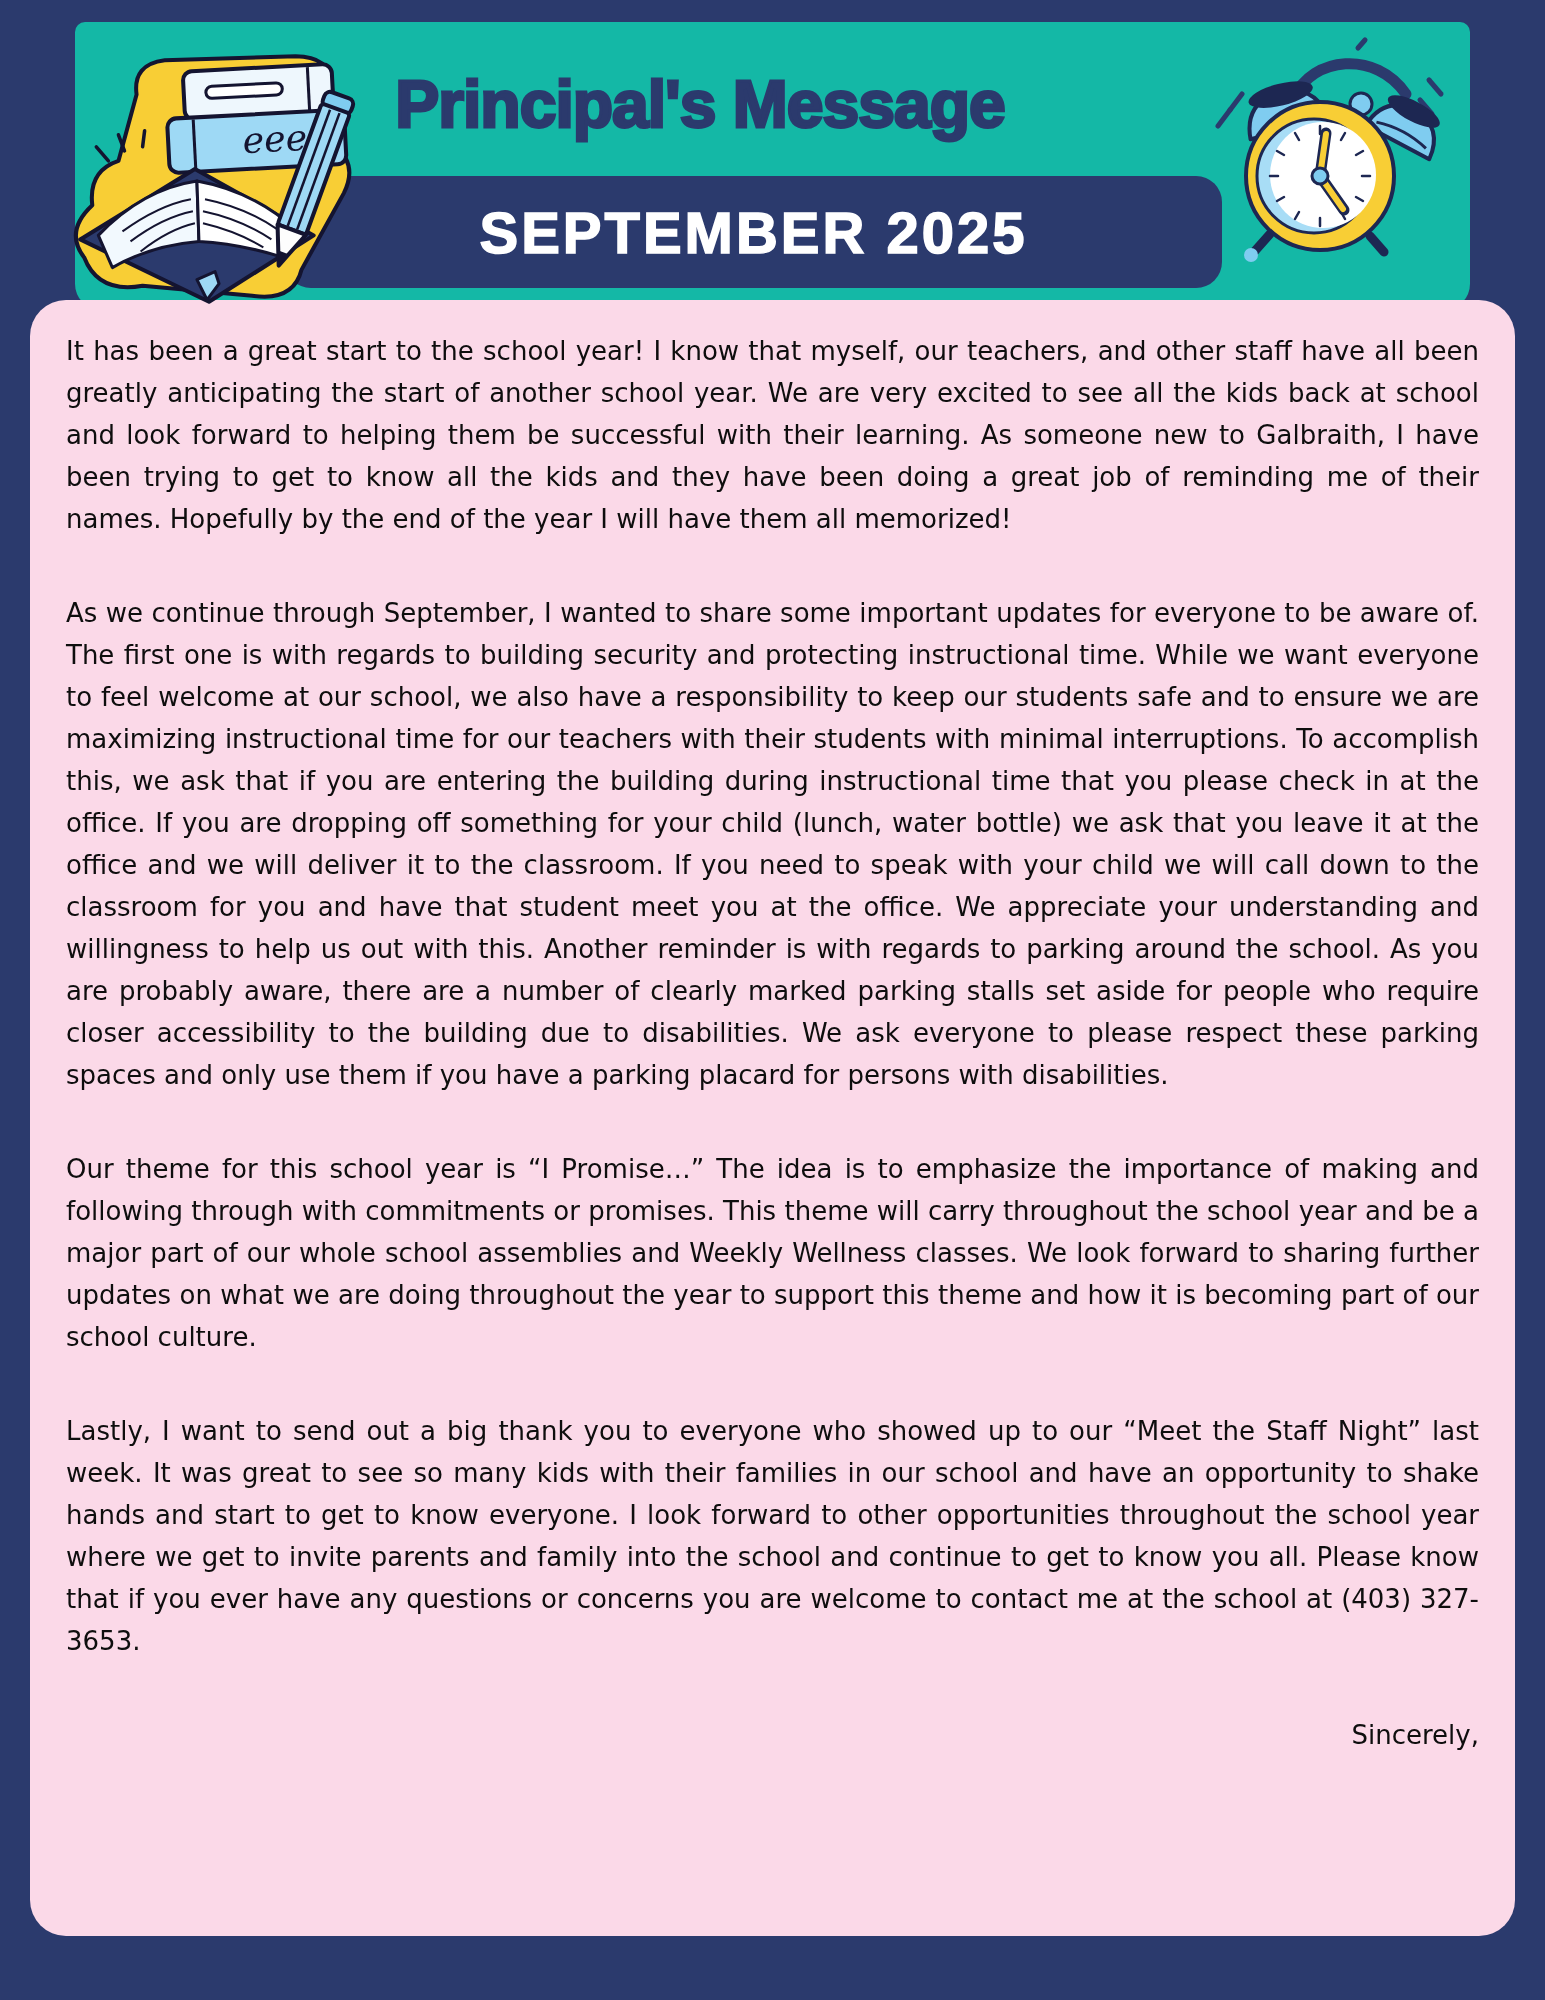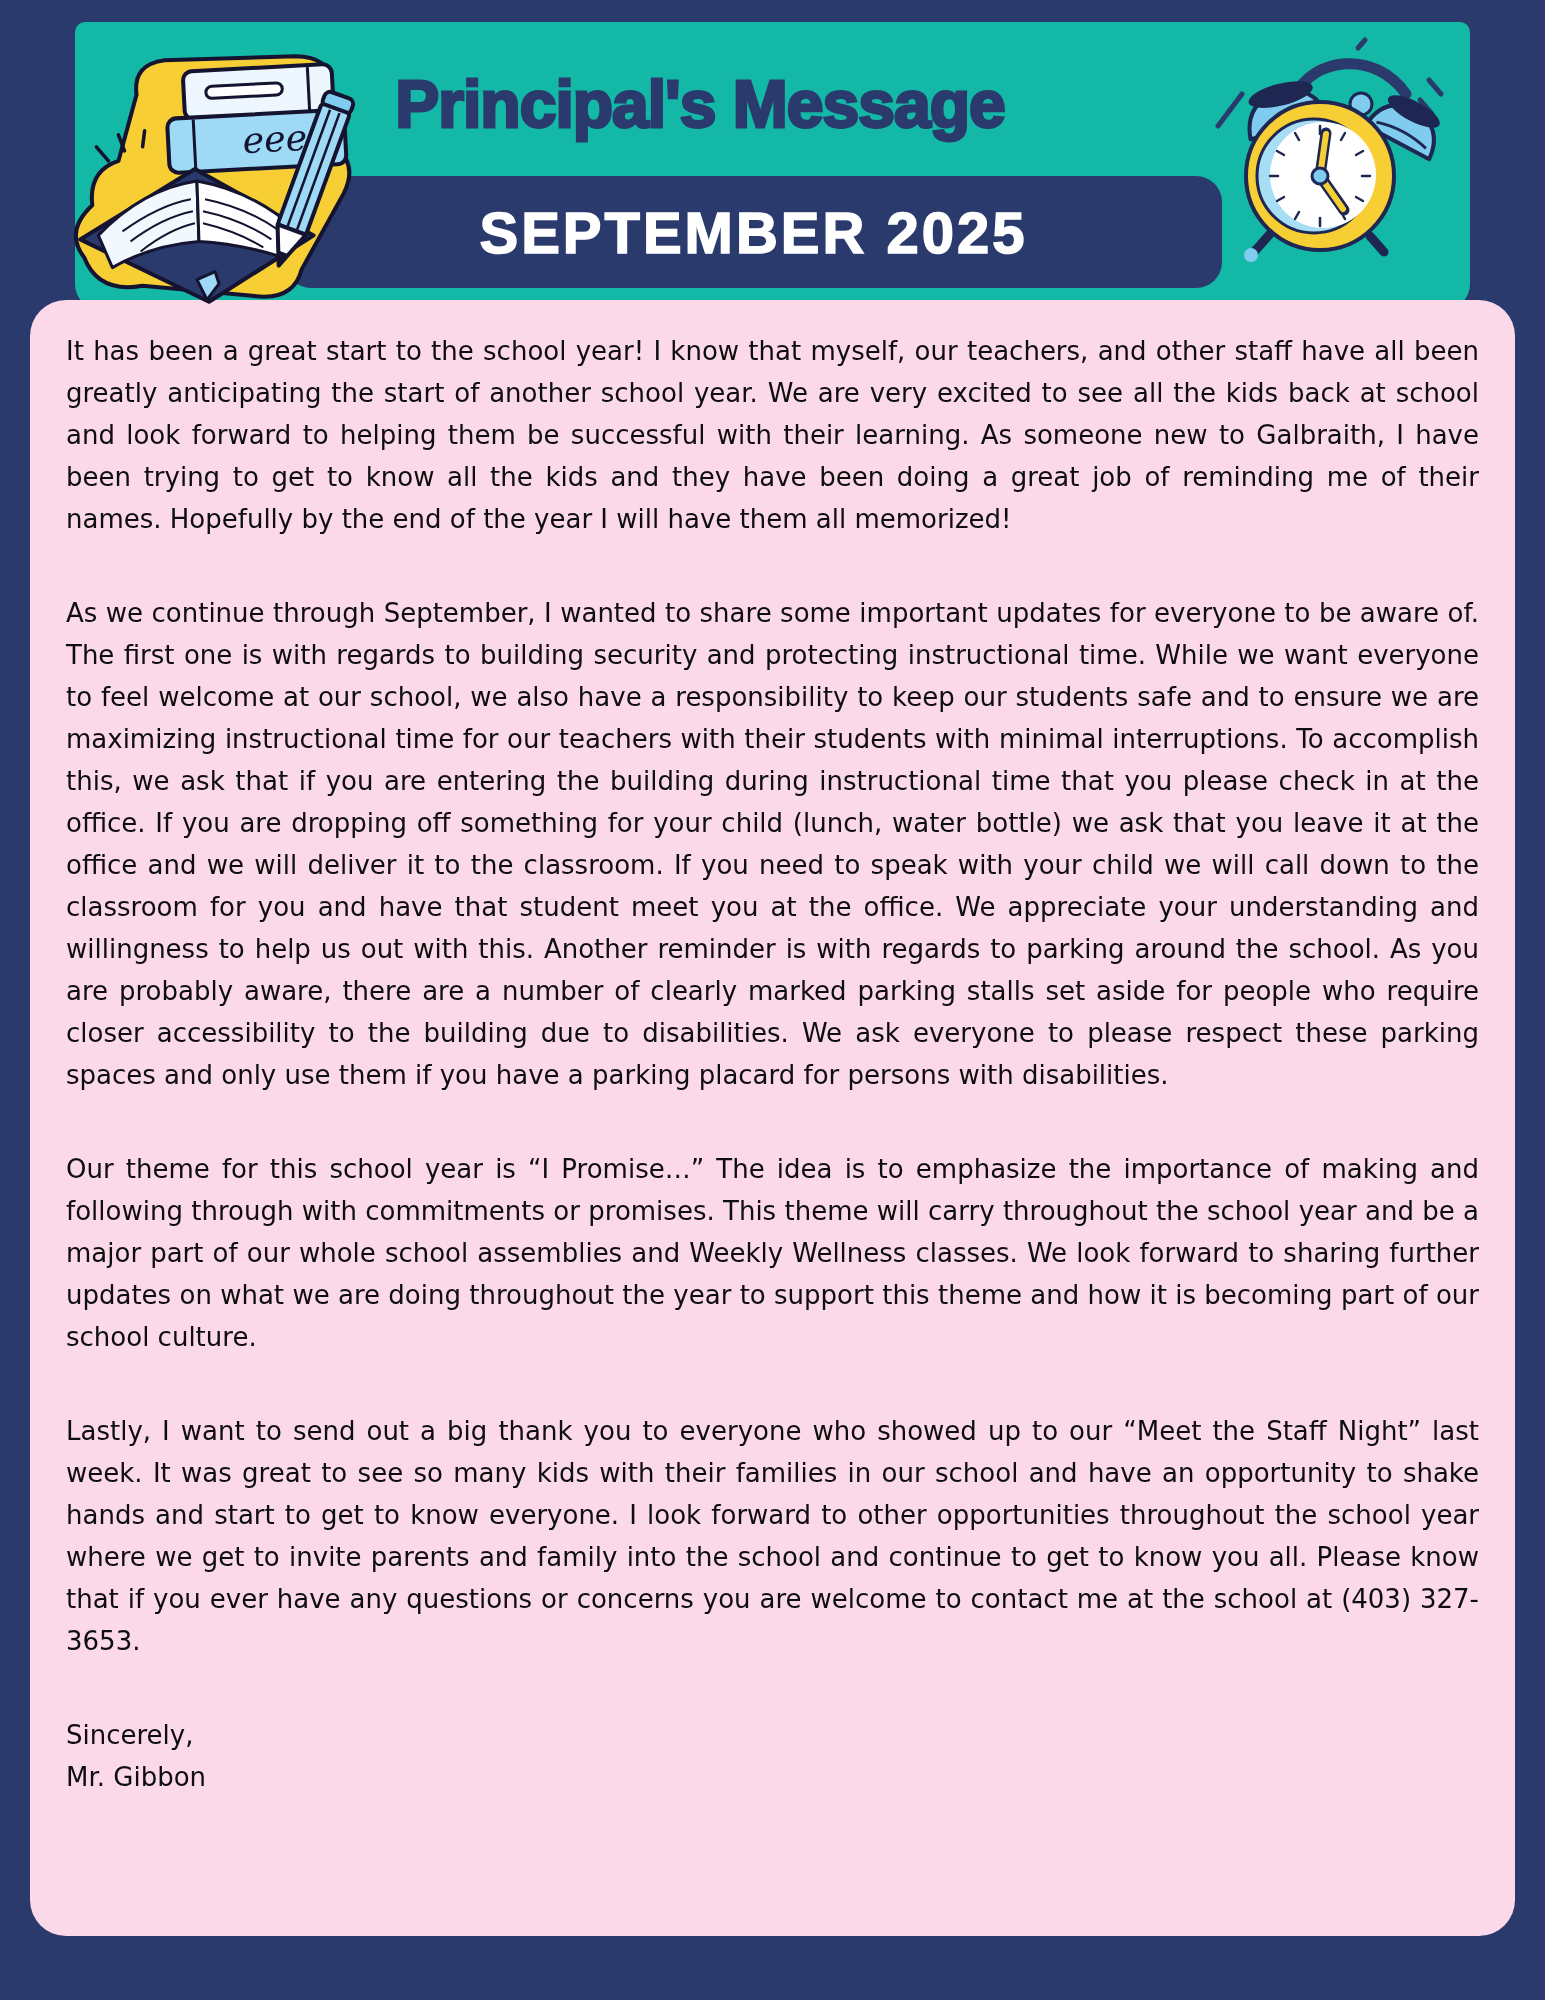--- a/index.html
+++ b/index.html
@@ -60,20 +60,21 @@
     font-size:26px;
     line-height:42px;
     text-align:justify;
     color:#0e0e0e;
   }
   .closing,.signature{
     margin:0;
     font-size:26px;
     line-height:42px;
     color:#0e0e0e;
+    text-align:right;
   }
   .book-illo{
     position:absolute;left:46px;top:42px;
     width:322px;height:262px;
     z-index:5;
   }
   .clock-illo{
     position:absolute;left:1208px;top:38px;
     width:235px;height:225px;
     z-index:4;
@@ -188,16 +189,15 @@
       <circle cx="112" cy="138" r="8" fill="#7fccf0" stroke="#1d2752" stroke-width="3"></circle>
     </svg>
   </div>
 
   <div class="pink-panel">
     <p class="para">It has been a great start to the school year! I know that myself, our teachers, and other staff have all been greatly anticipating the start of another school year. We are very excited to see all the kids back at school and look forward to helping them be successful with their learning. As someone new to Galbraith, I have been trying to get to know all the kids and they have been doing a great job of reminding me of their names. Hopefully by the end of the year I will have them all memorized!</p>
     <p class="para">As we continue through September, I wanted to share some important updates for everyone to be aware of. The first one is with regards to building security and protecting instructional time. While we want everyone to feel welcome at our school, we also have a responsibility to keep our students safe and to ensure we are maximizing instructional time for our teachers with their students with minimal interruptions. To accomplish this, we ask that if you are entering the building during instructional time that you please check in at the office. If you are dropping off something for your child (lunch, water bottle) we ask that you leave it at the office and we will deliver it to the classroom. If you need to speak with your child we will call down to the classroom for you and have that student meet you at the office. We appreciate your understanding and willingness to help us out with this. Another reminder is with regards to parking around the school. As you are probably aware, there are a number of clearly marked parking stalls set aside for people who require closer accessibility to the building due to disabilities. We ask everyone to please respect these parking spaces and only use them if you have a parking placard for persons with disabilities.</p>
     <p class="para">Our theme for this school year is “I Promise…” The idea is to emphasize the importance of making and following through with commitments or promises. This theme will carry throughout the school year and be a major part of our whole school assemblies and Weekly Wellness classes. We look forward to sharing further updates on what we are doing throughout the year to support this theme and how it is becoming part of our school culture.</p>
     <p class="para">Lastly, I want to send out a big thank you to everyone who showed up to our “Meet the Staff Night” last week. It was great to see so many kids with their families in our school and have an opportunity to shake hands and start to get to know everyone. I look forward to other opportunities throughout the school year where we get to invite parents and family into the school and continue to get to know you all. Please know that if you ever have any questions or concerns you are welcome to contact me at the school at (403) 327-3653.</p>
     <p class="closing">Sincerely,</p>
-    <p class="signature">Mr. Gibbon</p>
   </div>
 
 </div>
 
 </body></html>

